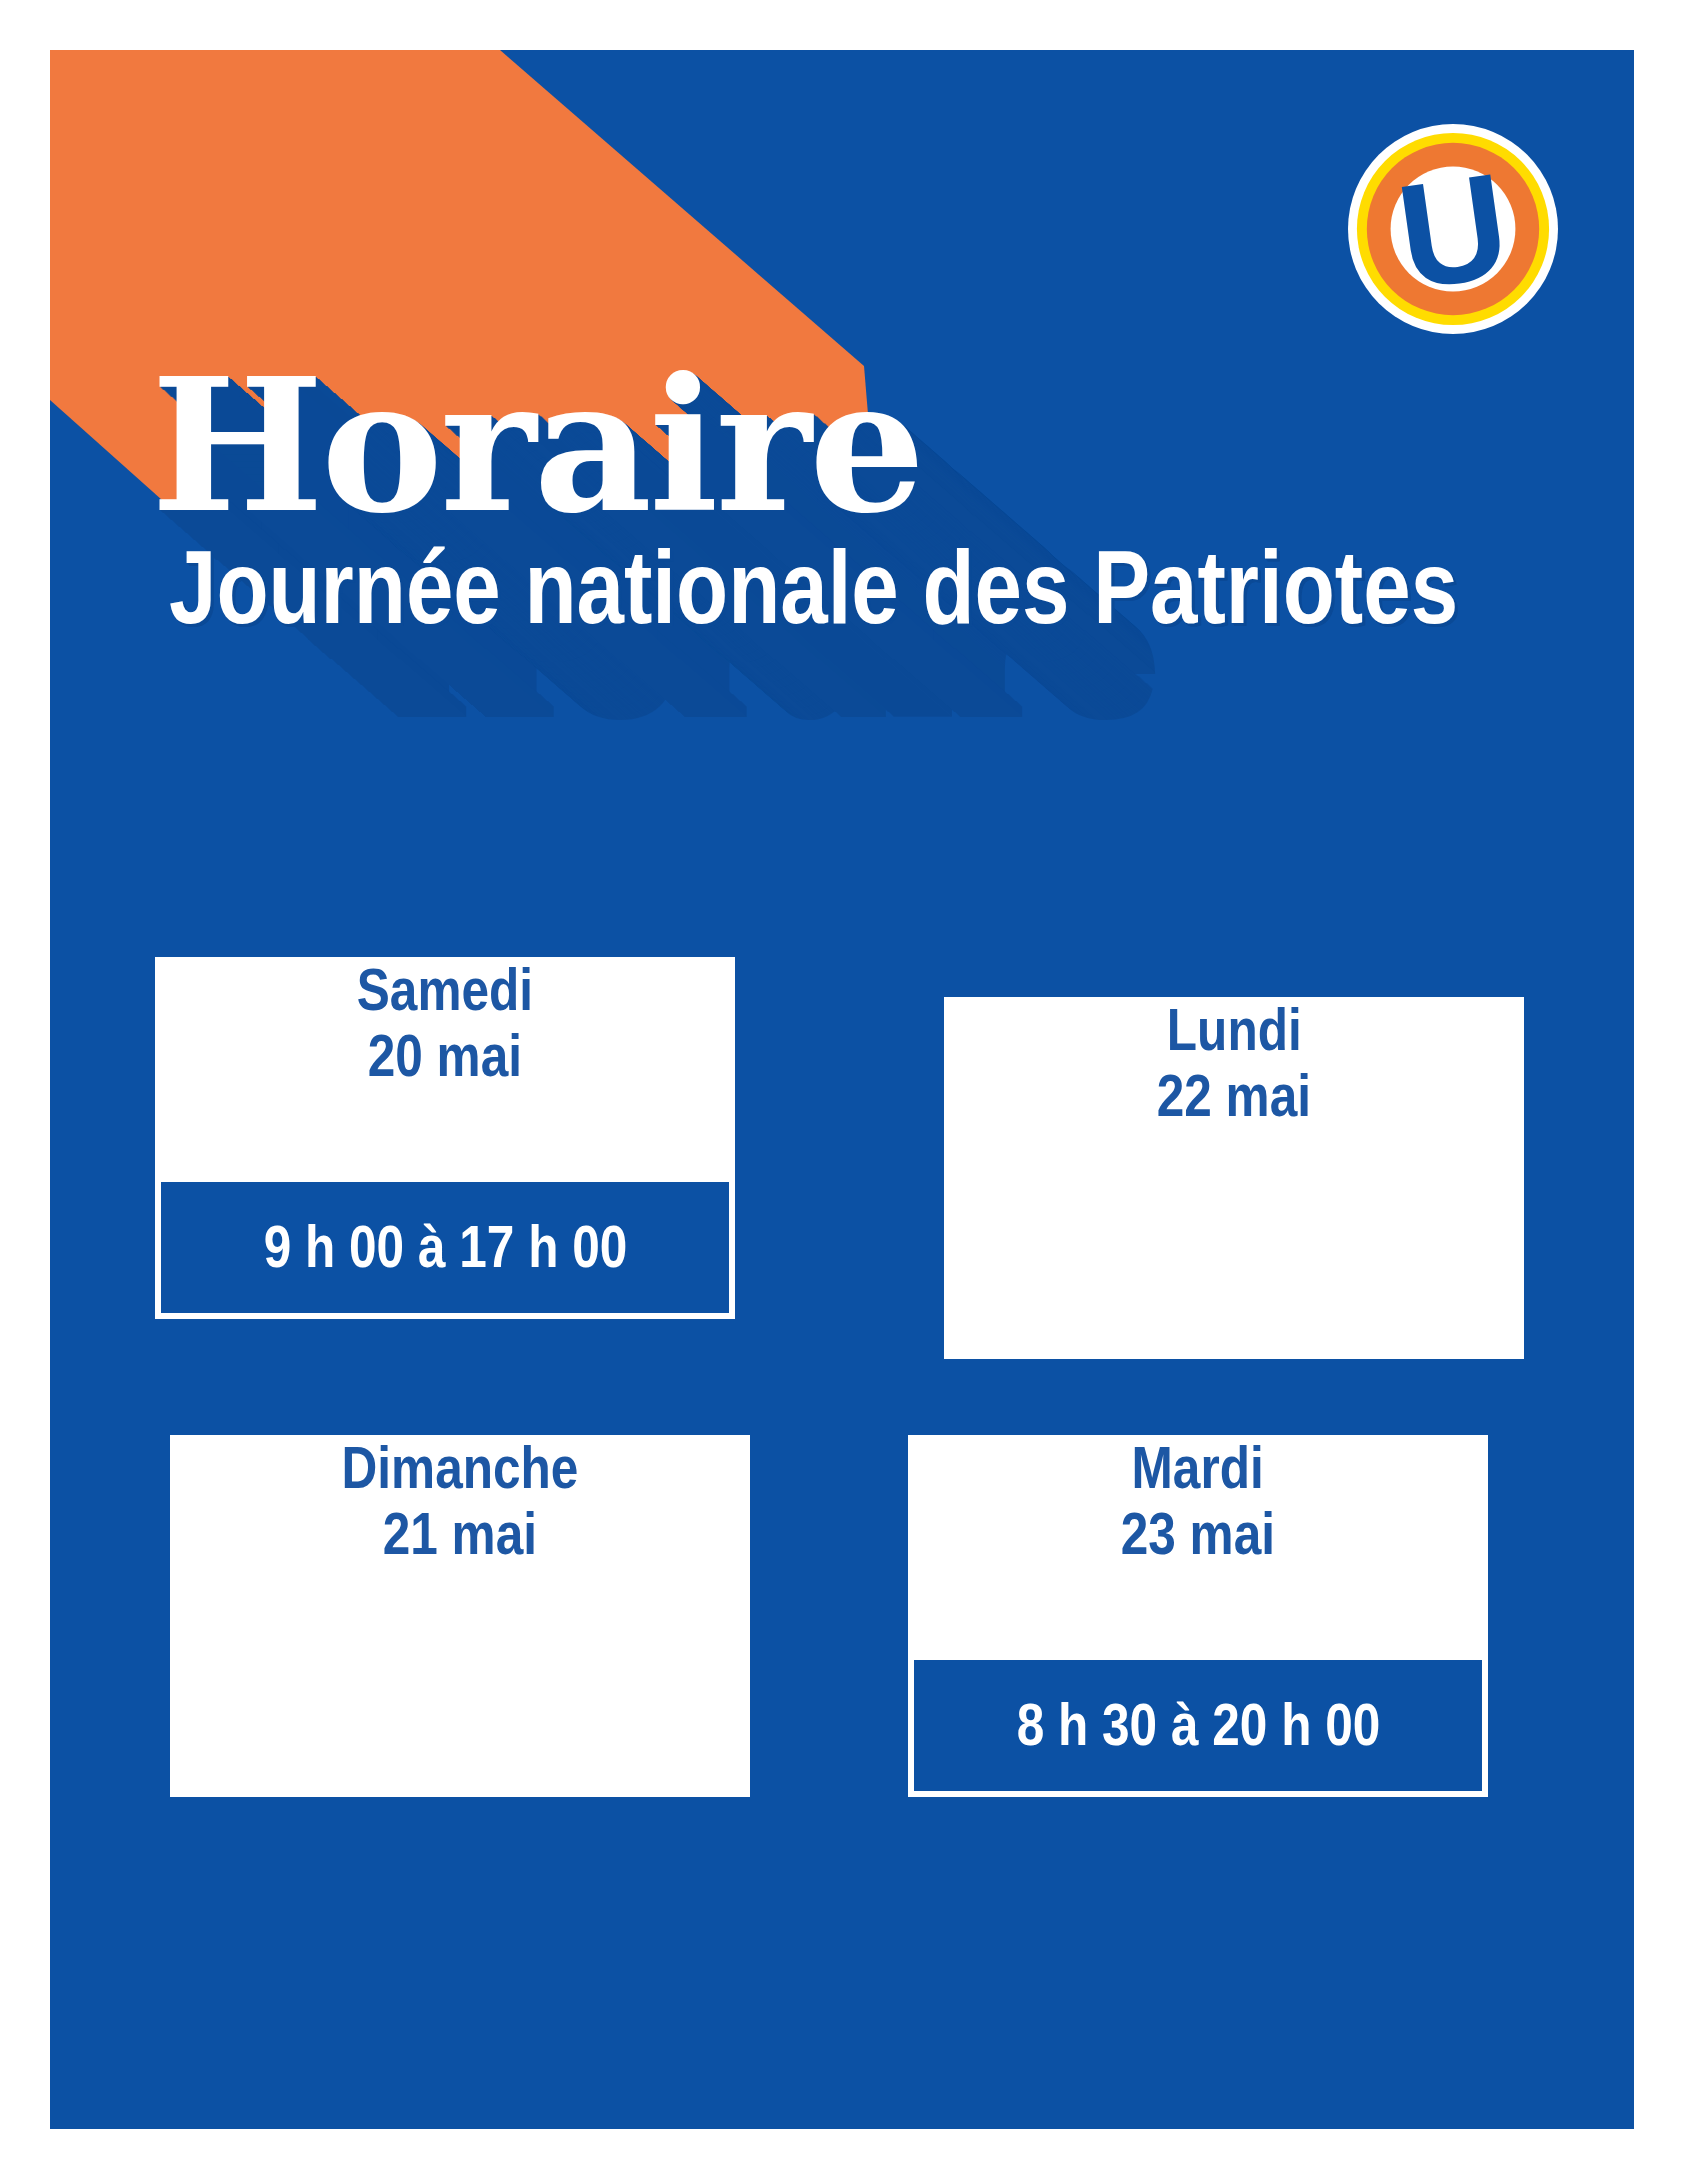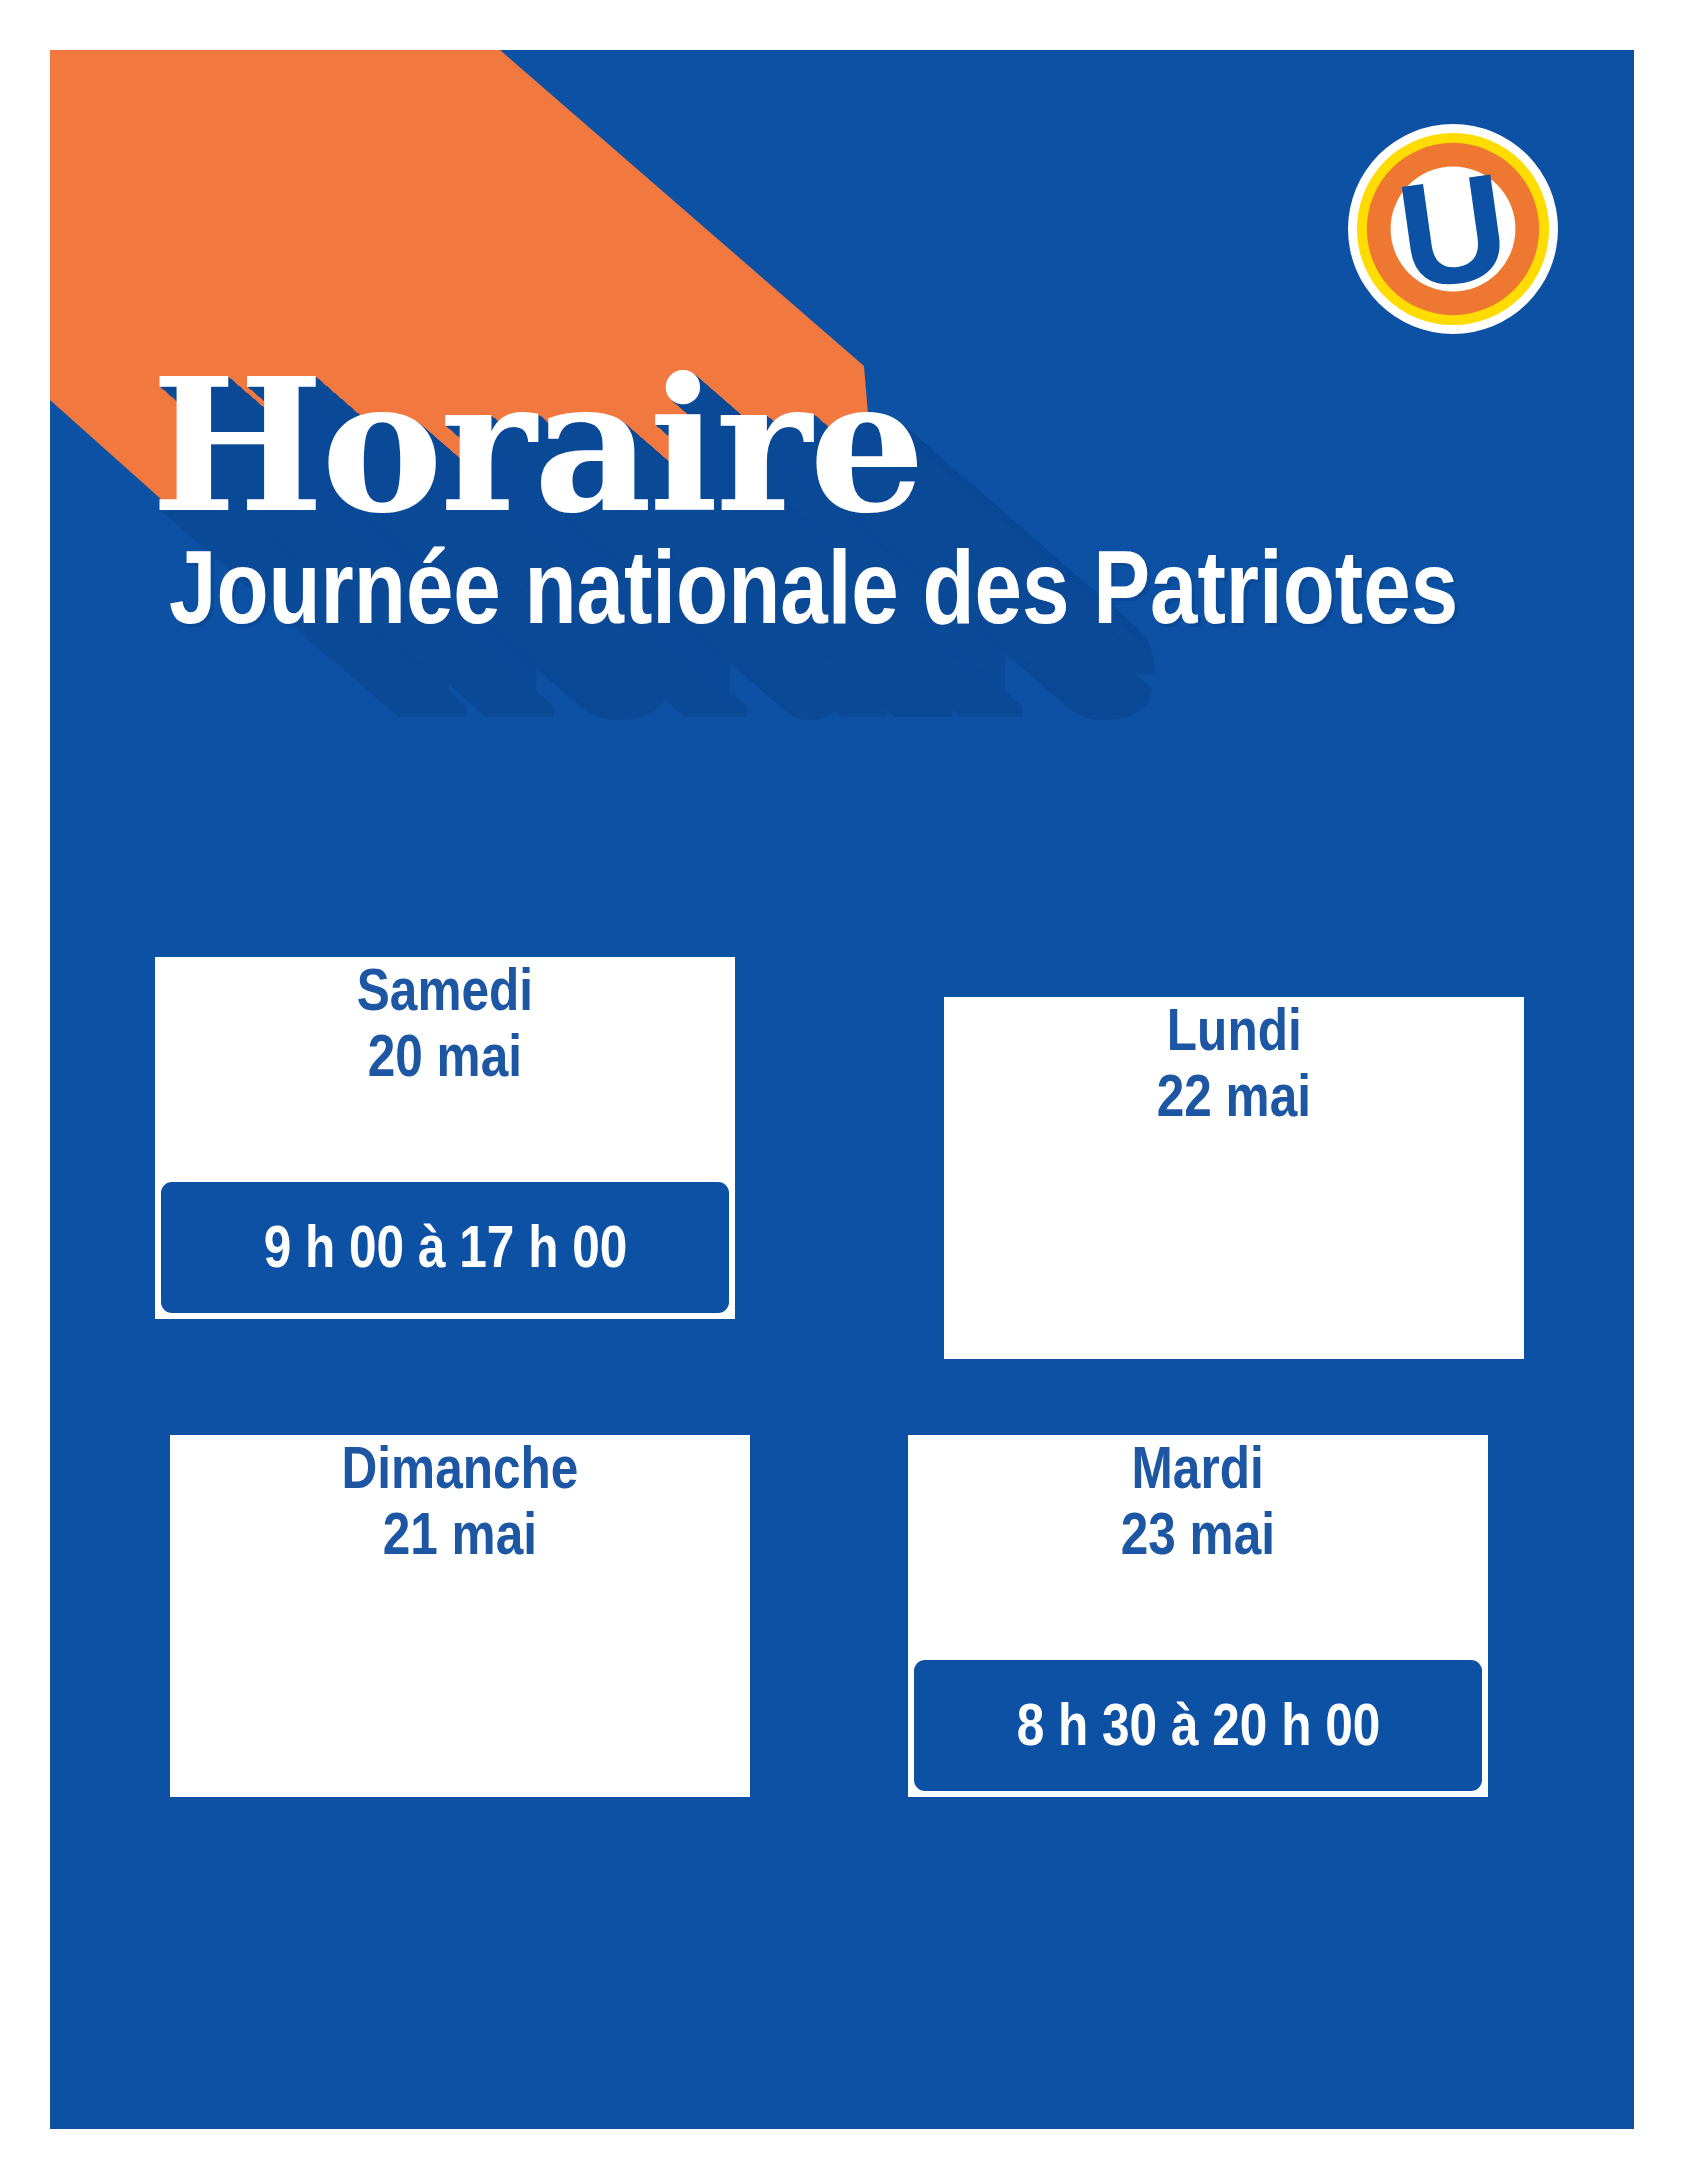--- a/index.html
+++ b/index.html
@@ -66,21 +66,21 @@
     align-items:center;justify-content:flex-start;
   }
   .day-line{
     font-weight:700;font-size:59px;line-height:66px;
     color:var(--card-text,#1D57A4);
     transform:scaleX(0.84);white-space:nowrap;
   }
   .card-bar{
     height:131px;margin:12px 6px 6px 6px;
     background:var(--panel,#0C51A4);
-    display:flex;align-items:center;justify-content:center;border-radius:11px;
+    display:flex;align-items:center;justify-content:center;
   }
   .time-line{
     font-weight:700;font-size:59px;line-height:65px;
     color:var(--text-white,#FFFFFF);
     transform:scaleX(0.84);white-space:nowrap;
   }
 </style>
 </head>
 <body>
 

